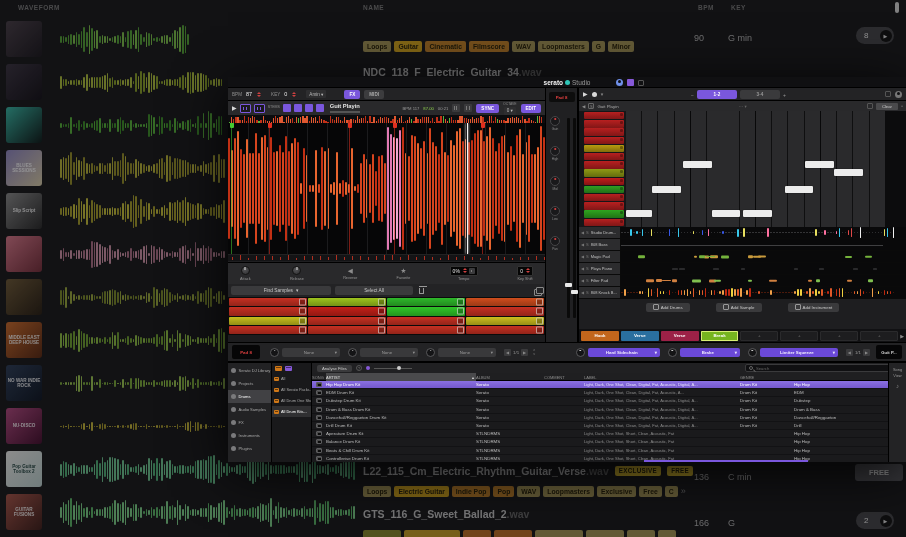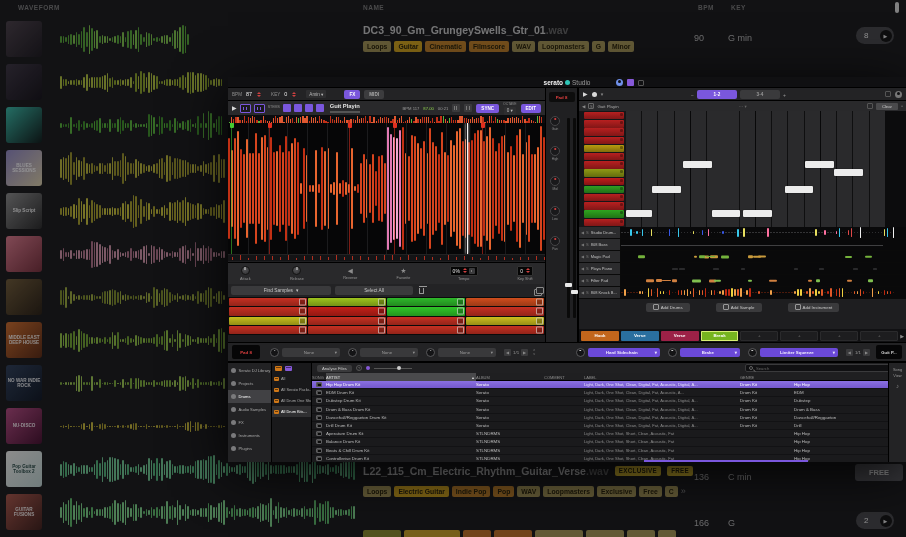--- a/index.html
+++ b/index.html
@@ -270,21 +270,20 @@
             <div style="width: 1.6px; margin-right: 1px; border-radius: 1px; height: 9.61949px; background: rgb(126, 193, 77); flex: 0 0 auto;"></div>
             <div style="width: 1.6px; margin-right: 1px; border-radius: 1px; height: 4.65182px; background: rgb(126, 193, 77); flex: 0 0 auto;"></div>
             <div style="width: 1.6px; margin-right: 1px; border-radius: 1px; height: 12.6929px; background: rgb(85, 162, 56); flex: 0 0 auto;"></div>
             <div style="width: 1.6px; margin-right: 1px; border-radius: 1px; height: 18.8936px; background: rgb(126, 193, 77); flex: 0 0 auto;"></div>
             <div style="width: 1.6px; margin-right: 1px; border-radius: 1px; height: 17.7537px; background: rgb(126, 193, 77); flex: 0 0 auto;"></div>
             <div style="width: 1.6px; margin-right: 1px; border-radius: 1px; height: 25.0129px; background: rgb(126, 193, 77); flex: 0 0 auto;"></div>
             <div style="width: 1.6px; margin-right: 1px; border-radius: 1px; height: 29.7565px; background: rgb(85, 162, 56); flex: 0 0 auto;"></div>
             <div style="width: 1.6px; margin-right: 1px; border-radius: 1px; height: 26.6912px; background: rgb(85, 162, 56); flex: 0 0 auto;"></div>
             <div style="width: 1.6px; margin-right: 1px; border-radius: 1px; height: 11.0576px; background: rgb(85, 162, 56); flex: 0 0 auto;"></div>
           </div>
-          <div class="lname" style="top: 6px;"><span>DC3_90_Gm_GrungeySwells_Gtr_01</span><span class="ext">.wav</span></div>
           <div class="ltags" style="top: 23px;">
             <span class="chip tan">Loops</span>
             <span class="chip gold">Guitar</span>
             <span class="chip orange">Cinematic</span>
             <span class="chip orange">Filmscore</span>
             <span class="chip tan">WAV</span>
             <span class="chip tan">Loopmasters</span>
             <span class="chip tan">G</span>
             <span class="chip tan">Minor</span>
           </div>
@@ -355,20 +354,21 @@
             <div style="width: 1.6px; margin-right: 1px; border-radius: 1px; height: 18.4871px; background: rgb(174, 191, 62); flex: 0 0 auto;"></div>
             <div style="width: 1.6px; margin-right: 1px; border-radius: 1px; height: 17.8176px; background: rgb(174, 191, 62); flex: 0 0 auto;"></div>
             <div style="width: 1.6px; margin-right: 1px; border-radius: 1px; height: 15.7341px; background: rgb(138, 160, 42); flex: 0 0 auto;"></div>
             <div style="width: 1.6px; margin-right: 1px; border-radius: 1px; height: 8.3538px; background: rgb(138, 160, 42); flex: 0 0 auto;"></div>
             <div style="width: 1.6px; margin-right: 1px; border-radius: 1px; height: 5.55189px; background: rgb(138, 160, 42); flex: 0 0 auto;"></div>
             <div style="width: 1.6px; margin-right: 1px; border-radius: 1px; height: 6.02804px; background: rgb(174, 191, 62); flex: 0 0 auto;"></div>
             <div style="width: 1.6px; margin-right: 1px; border-radius: 1px; height: 9.34143px; background: rgb(174, 191, 62); flex: 0 0 auto;"></div>
             <div style="width: 1.6px; margin-right: 1px; border-radius: 1px; height: 7.34269px; background: rgb(174, 191, 62); flex: 0 0 auto;"></div>
             <div style="width: 1.6px; margin-right: 1px; border-radius: 1px; height: 7.64988px; background: rgb(138, 160, 42); flex: 0 0 auto;"></div>
           </div>
+          <div class="lname" style="top: 5px;"><span>NDC_118_F_Electric_Guitar_34</span><span class="ext">.wav</span></div>
         </div>
         <div class="lrow" style="top: 104px;">
           <div class="thumb" style="background: linear-gradient(135deg, rgb(58, 184, 166), rgb(16, 28, 27));"></div>
           <div class="lwave" style="width: 165px; height: 32px;">
             <div style="width: 1.6px; margin-right: 1px; border-radius: 1px; height: 4.54427px; background: rgb(88, 180, 60); flex: 0 0 auto;"></div>
             <div style="width: 1.6px; margin-right: 1px; border-radius: 1px; height: 3.41136px; background: rgb(63, 143, 42); flex: 0 0 auto;"></div>
             <div style="width: 1.6px; margin-right: 1px; border-radius: 1px; height: 3.59178px; background: rgb(63, 143, 42); flex: 0 0 auto;"></div>
             <div style="width: 1.6px; margin-right: 1px; border-radius: 1px; height: 5.29782px; background: rgb(63, 143, 42); flex: 0 0 auto;"></div>
             <div style="width: 1.6px; margin-right: 1px; border-radius: 1px; height: 16.8844px; background: rgb(88, 180, 60); flex: 0 0 auto;"></div>
             <div style="width: 1.6px; margin-right: 1px; border-radius: 1px; height: 3.29887px; background: rgb(63, 143, 42); flex: 0 0 auto;"></div>
@@ -1174,20 +1174,21 @@
             <div style="width: 1.6px; margin-right: 1px; border-radius: 1px; height: 10.1568px; background: rgb(92, 183, 104); flex: 0 0 auto;"></div>
             <div style="width: 1.6px; margin-right: 1px; border-radius: 1px; height: 5.72649px; background: rgb(127, 209, 138); flex: 0 0 auto;"></div>
             <div style="width: 1.6px; margin-right: 1px; border-radius: 1px; height: 6.50372px; background: rgb(127, 209, 138); flex: 0 0 auto;"></div>
             <div style="width: 1.6px; margin-right: 1px; border-radius: 1px; height: 6.63676px; background: rgb(92, 183, 104); flex: 0 0 auto;"></div>
             <div style="width: 1.6px; margin-right: 1px; border-radius: 1px; height: 5.4211px; background: rgb(92, 183, 104); flex: 0 0 auto;"></div>
             <div style="width: 1.6px; margin-right: 1px; border-radius: 1px; height: 5.57431px; background: rgb(127, 209, 138); flex: 0 0 auto;"></div>
             <div style="width: 1.6px; margin-right: 1px; border-radius: 1px; height: 6.58223px; background: rgb(92, 183, 104); flex: 0 0 auto;"></div>
             <div style="width: 1.6px; margin-right: 1px; border-radius: 1px; height: 12.7888px; background: rgb(92, 183, 104); flex: 0 0 auto;"></div>
             <div style="width: 1.6px; margin-right: 1px; border-radius: 1px; height: 13.803px; background: rgb(127, 209, 138); flex: 0 0 auto;"></div>
           </div>
+          <div class="lname" style="top: 17px;"><span>GTS_116_G_Sweet_Ballad_2</span><span class="ext">.wav</span></div>
           <div class="stubs" style="top: 39px;">
             <div style="width: 38px; background: rgb(138, 138, 48);"></div>
             <div style="width: 56px; background: rgb(200, 160, 40);"></div>
             <div style="width: 28px; background: rgb(192, 112, 40);"></div>
             <div style="width: 38px; background: rgb(192, 112, 40);"></div>
             <div style="width: 48px; background: rgb(168, 152, 88);"></div>
             <div style="width: 38px; background: rgb(168, 152, 88);"></div>
             <div style="width: 28px; background: rgb(168, 152, 88);"></div>
             <div style="width: 18px; background: rgb(168, 152, 88);"></div>
           </div>

